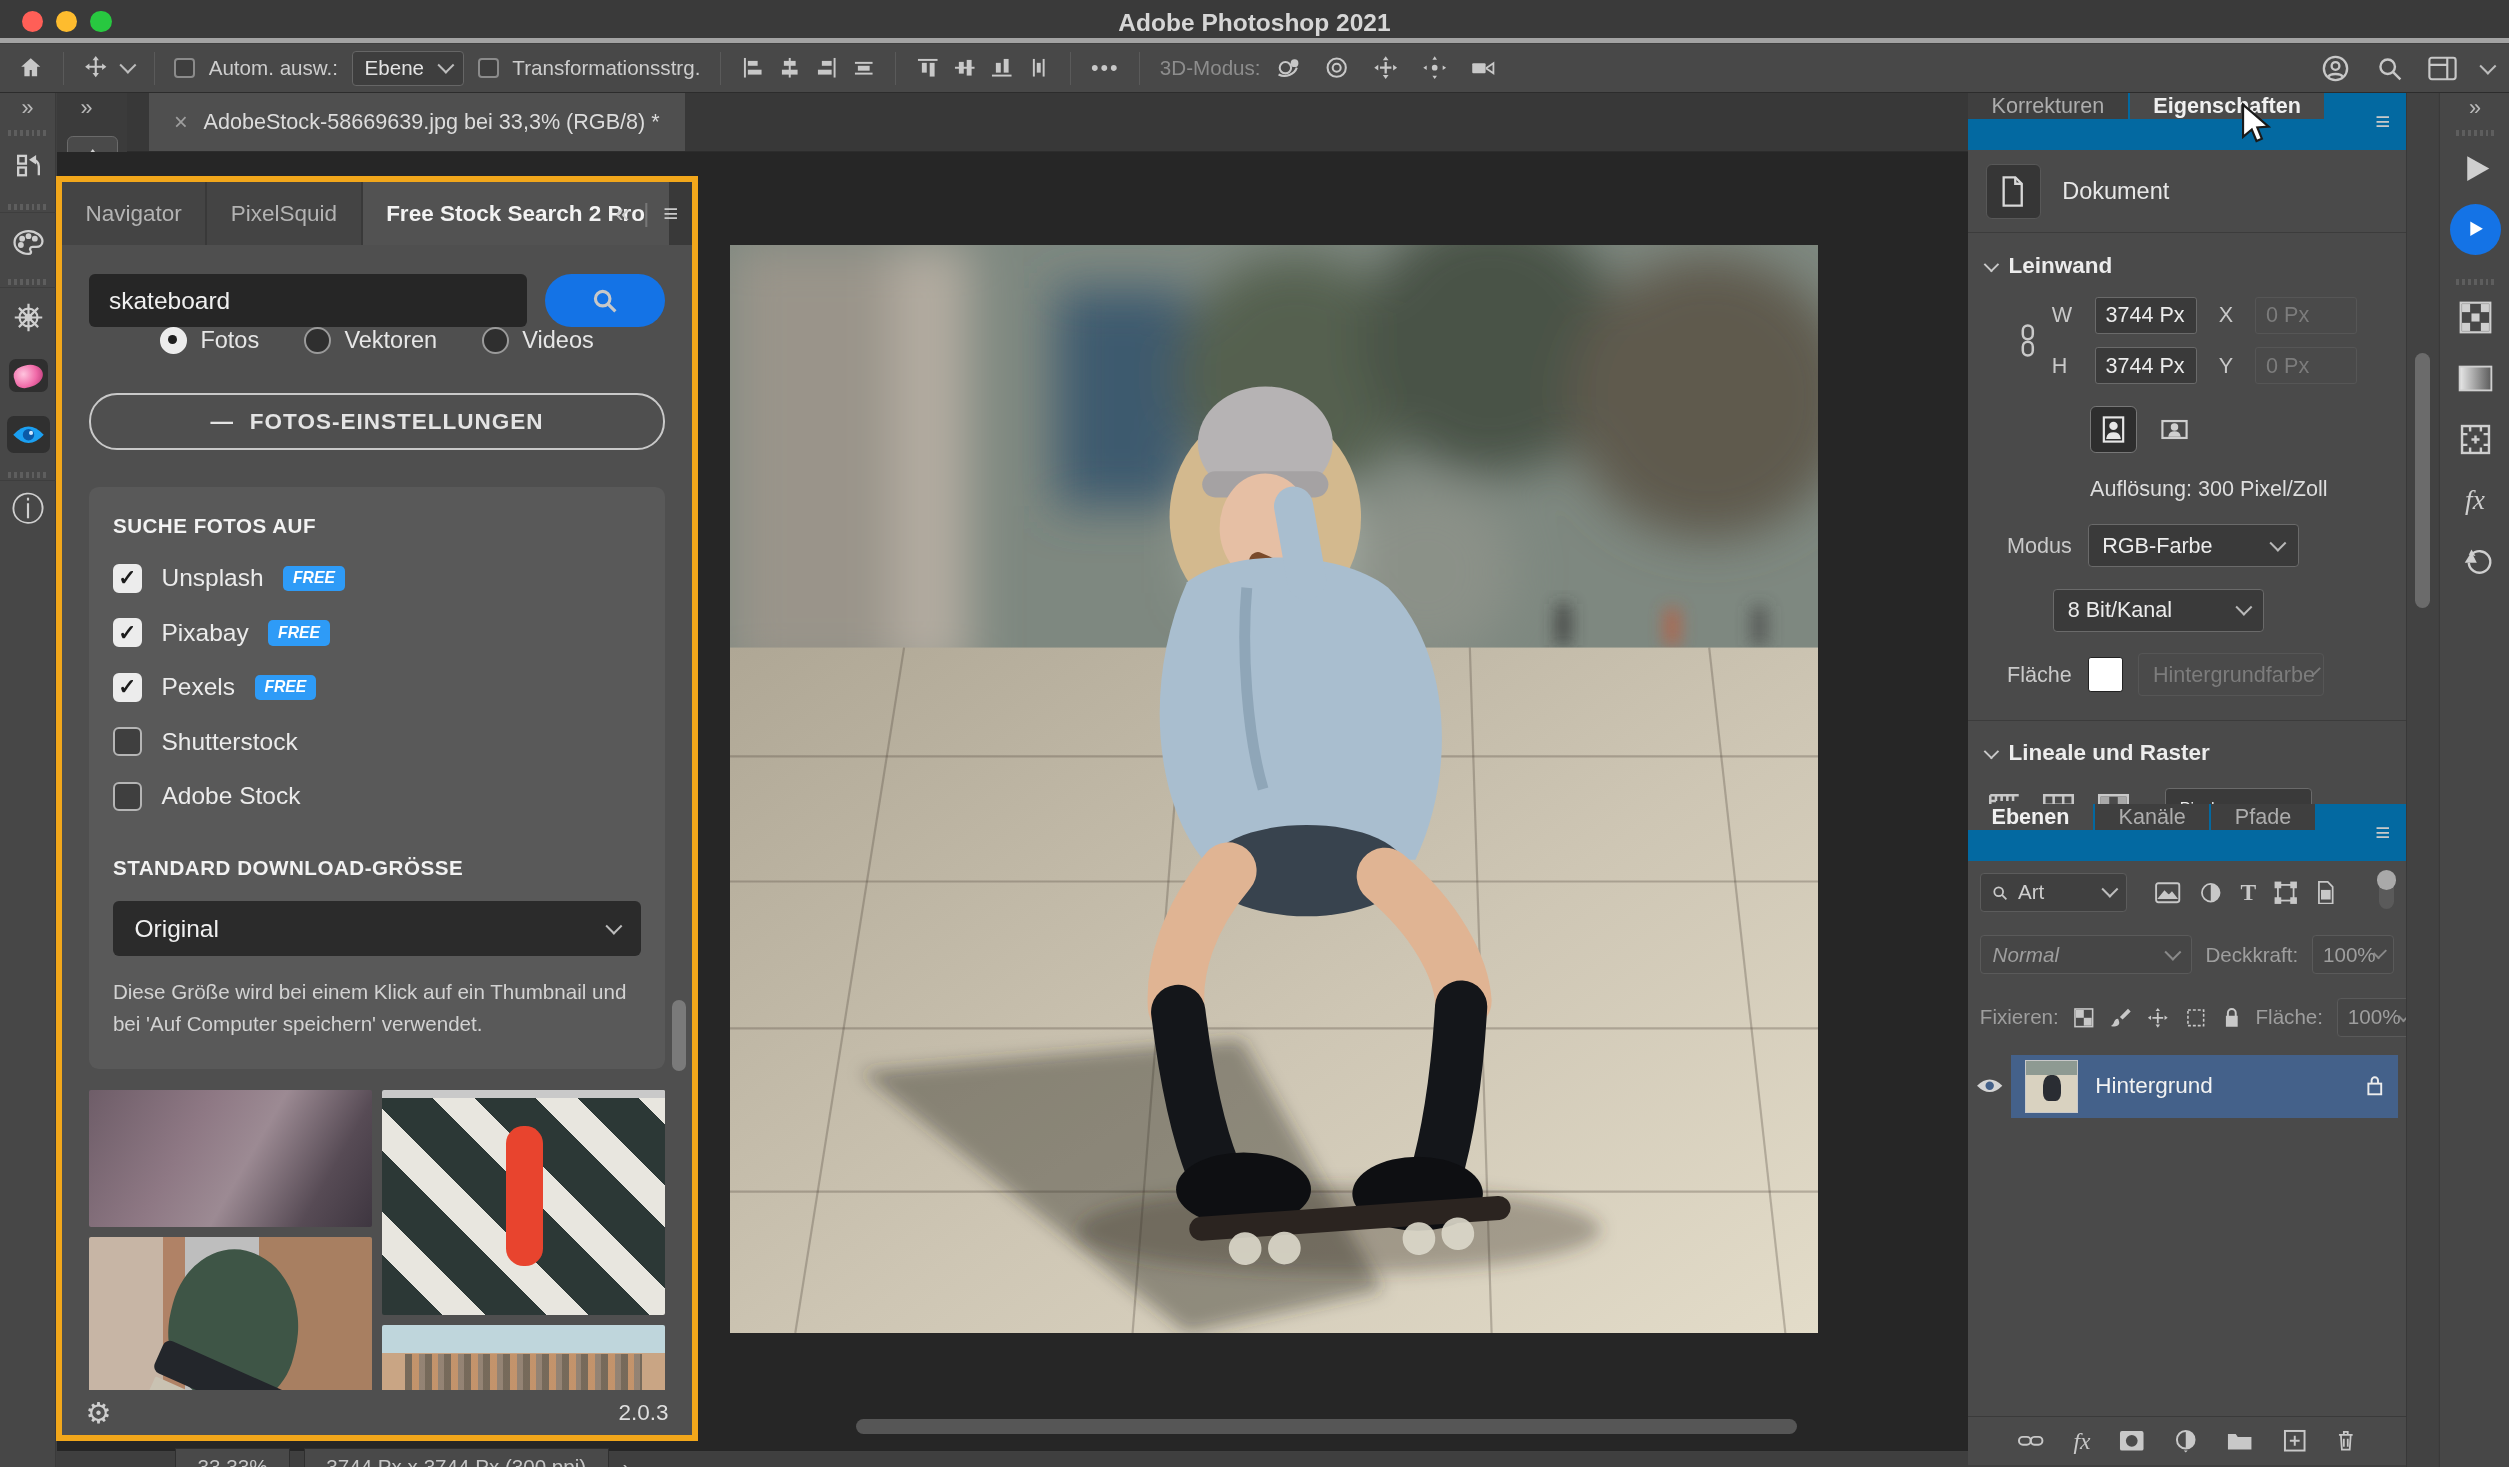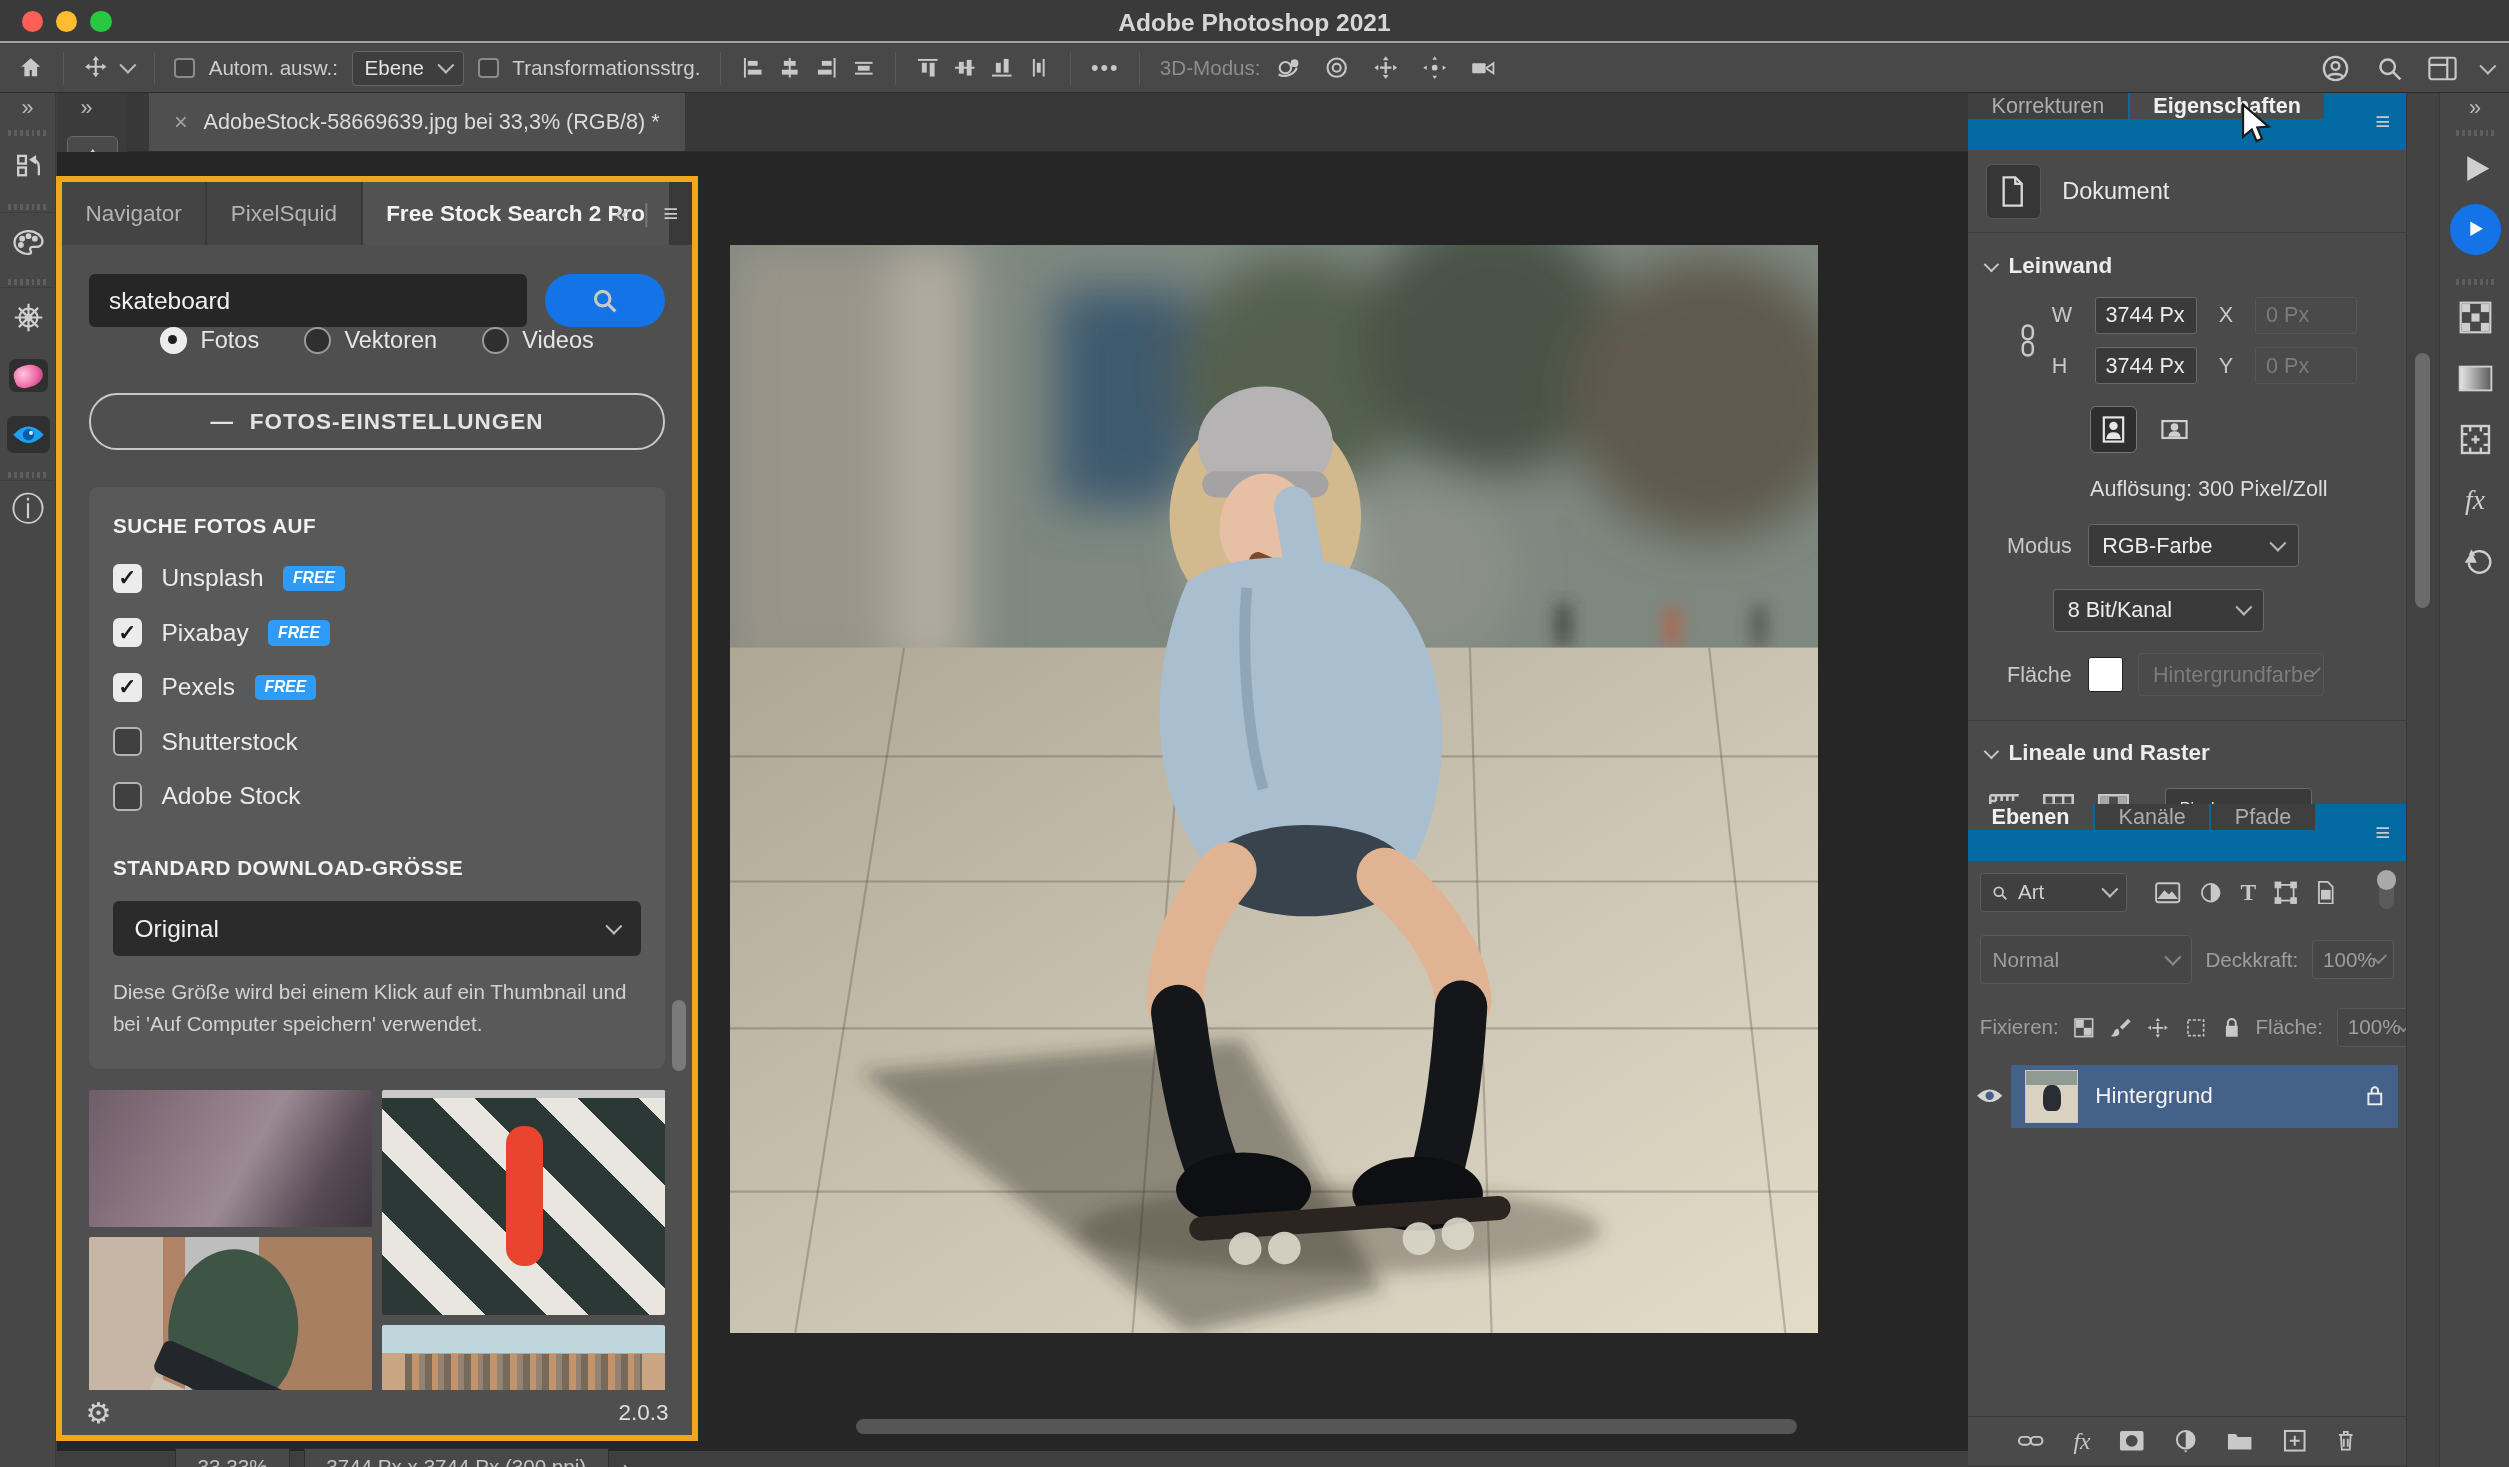--- a/index.html
+++ b/index.html
@@ -6,21 +6,21 @@
     --yellow:#F2A71B; --blue:#1473E6; --badge:#2E9BF7; --sel:#44618A;
     --bar:#484848; --dark:#383838; --panel:#4C4C4C; --panel2:#4A4A4A;
     --card:#595959; --field:#3C3C3C; --fieldbrd:#646464; --txt:#DDDDDD;
     --txt2:#C2C2C2; --dim:#8F8F8F; --canvas:#262626;
   }
   *{box-sizing:border-box; margin:0; padding:0;}
   body{background:#000; font-family:"Liberation Sans", sans-serif;}
   #app{position:relative; width:2509px; height:1467px; background:#404040; overflow:hidden; color:var(--txt);}
 
   
-  .titlebar{position:absolute; left:0; top:0; width:2509px; height:43px; background:#3A3A3A; border-bottom:2px solid #a3a3a3;}
+  .titlebar{position:absolute; left:0; top:0; width:2509px; height:43px; background:#3A3A3A; border-bottom:5px solid #a3a3a3;}
   .lights{position:absolute; left:21.6px; top:10.8px; display:flex; gap:12.7px;}
   .light{width:21.6px; height:21.6px; border-radius:50%;}
   .l-red{background:#FF5F57;} .l-yel{background:#FEBC2E;} .l-grn{background:#28C840;}
   .apptitle{position:absolute; left:0; right:0; top:8.8px; text-align:center; font-size:24.5px; font-weight:bold; color:#D6D6D6;}
 
   
   .optionsbar{position:absolute; left:0; top:44px; width:2509px; height:49px; background:var(--bar); border-bottom:1px solid #2C2C2C; display:flex; align-items:center; padding-left:17.6px; gap:13.7px; font-size:20.6px; color:#CDCDCD;}
   .vdiv{width:1px; height:33px; background:#5A5A5A; margin:0 5.9px;}
   .ico{display:inline-flex; align-items:center; justify-content:center; color:#C8C8C8;}
   .ico svg{display:block;}
@@ -134,21 +134,21 @@
   .swatch{width:35px; height:35px; background:#FFF; border:1px solid #222; border-radius:2.9px;}
   .ruler-icons{display:flex; gap:17.6px; align-items:center; padding:15.7px 0 0 17.6px; color:#D5D5D5;}
   .hr{height:1px; background:#3C3C3C; margin-top:23.5px;}
 
   .layers{position:absolute; left:1968px; top:804px; width:438px; height:661px; background:var(--panel2);}
   .lrow{display:flex; align-items:center; gap:14px; padding:11.8px 11.8px; font-size:20.6px; color:#9E9E9E;}
   .artbox{width:147px; height:39px; background:#404040; border:1px solid #5C5C5C; border-radius:3.9px; display:flex; align-items:center; gap:9.8px; padding:0 9.8px; color:#CFCFCF;}
   .filtico{display:flex; gap:17.6px; margin-left:13.7px; color:#B9B9B9;}
   .toggle{margin-left:auto; width:15.7px; height:33px; border-radius:7.8px; background:#5A5A5A; position:relative;}
   .toggle::after{content:""; position:absolute; left:-2px; top:-5.9px; width:19.6px; height:19.6px; border-radius:50%; background:#A9A9A9;}
-  .blendbox{width:233px; height:49px; background:#464646; border:1px solid #5A5A5A; border-radius:3.9px; display:flex; align-items:center; justify-content:space-between; padding:0 11.8px; color:#9E9E9E;}
+  .blendbox{width:233px; height:39px; background:#464646; border:1px solid #5A5A5A; border-radius:3.9px; display:flex; align-items:center; justify-content:space-between; padding:0 11.8px; color:#9E9E9E;font-style:italic;}
   .minibox{width:82px; height:39px; background:#464646; border:1px solid #5A5A5A; border-radius:3.9px; display:flex; align-items:center; justify-content:space-between; padding:0 9.8px; color:#9E9E9E;}
   .lockicons{display:flex; gap:15.7px; color:#A9A9A9;}
   .layerrow{margin-top:5.9px; display:flex; align-items:center; height:63px;}
   .eyecol{width:43px; display:flex; justify-content:center; color:#D5D5D5;}
   .layersel{flex:1; height:63px; background:var(--sel); display:flex; align-items:center; gap:17.6px; padding:0 13.7px; margin-right:7.8px;}
   .lthumb{width:53px; height:53px; border:1px solid #C9C9C9; background:
      linear-gradient(180deg,#8E9A92 0 28%, #D9D2C0 28% 100%); position:relative;}
   .lthumb::after{content:""; position:absolute; left:34%; top:28%; width:36%; height:52%; border-radius:40% 40% 30% 30%; background:#2A2D33;}
   .lname{font-size:22.5px; color:#F2F2F2;}
   .llock{margin-left:auto; color:#EDEDED;}

